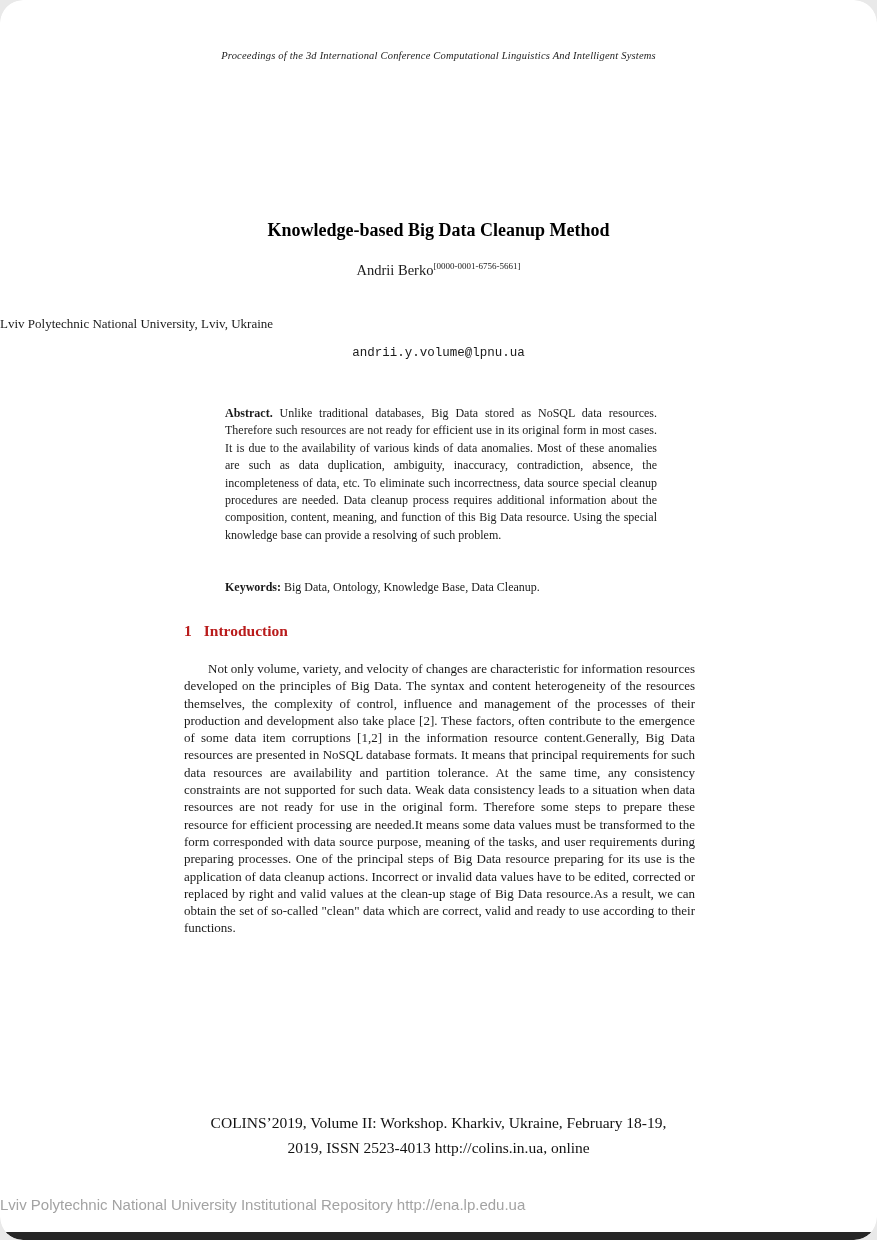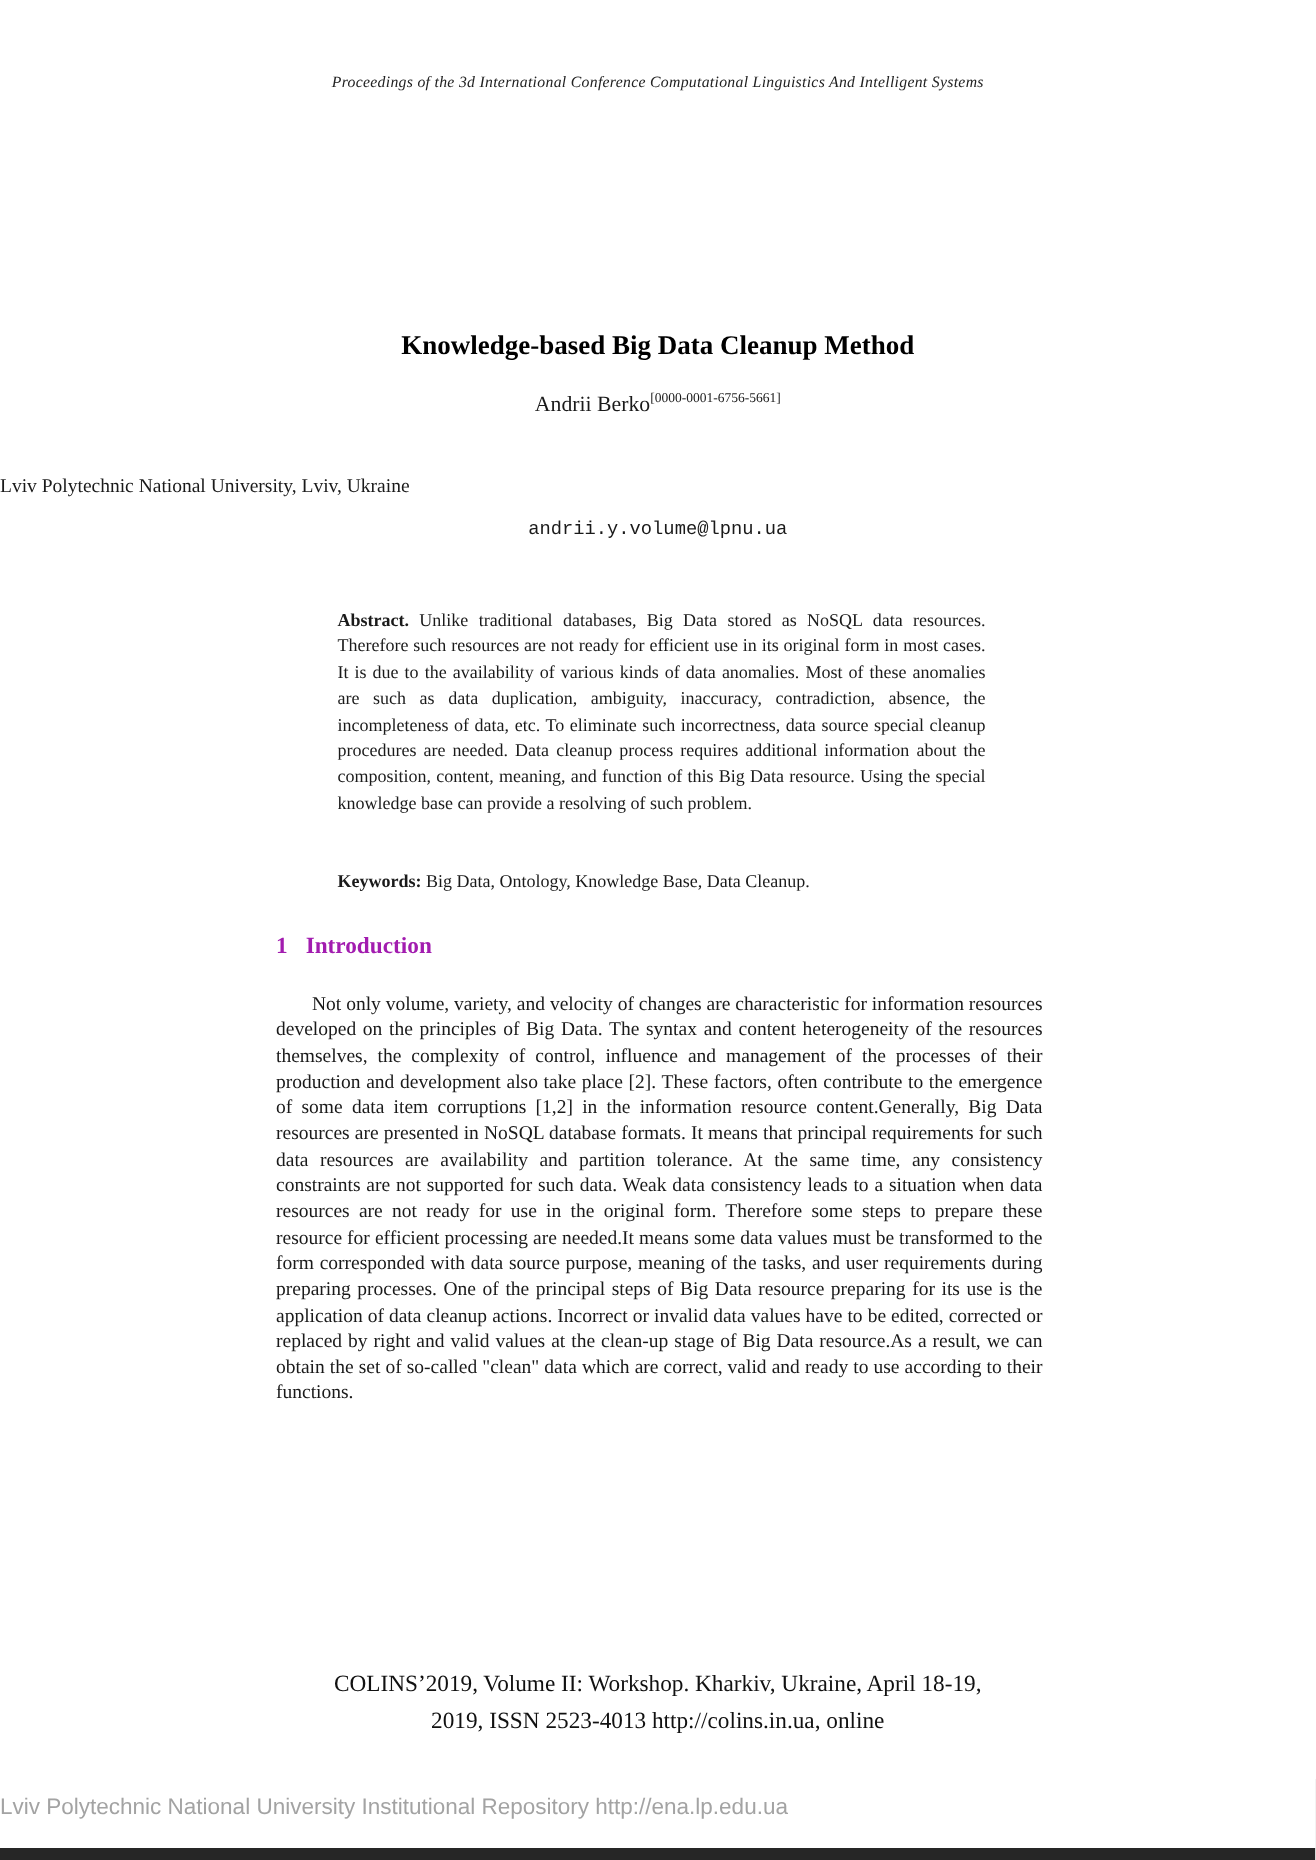--- a/index.html
+++ b/index.html
@@ -1,15 +1,15 @@
 <!DOCTYPE html>
 <html><head>
 <meta charset="utf-8">
 <style>
-  * { margin: 0; padding: 0; box-sizing: border-box; }
+  * { margin: 0; padding: 0; box-sizing: border-box; border-radius: 23px; }
   html, body { background: #e9e9e9; }
   .page {
     position: relative;
     width: 877px;
     height: 1240px;
     margin: 0 auto;
     background: #ffffff;
     overflow: hidden;
     font-family: "Liberation Serif", "DejaVu Serif", serif;
     color: #1a1a1a;
@@ -69,21 +69,21 @@
     top: 579px; left: 225px;
     width: 432px;
     font-size: 12px;
     line-height: 17.4px;
   }
   .section-heading {
     position: absolute;
     top: 622px; left: 184px;
     font-size: 15.5px;
     font-weight: bold;
-    color: #a21caf;
+    color: #b91c1c;
   }
   .section-heading .sec-title { margin-left: 12px; }
   .body-paragraph {
     position: absolute;
     top: 660px; left: 184px;
     width: 511px;
     font-size: 13px;
     line-height: 17.3px;
     text-align: justify;
     text-indent: 24px;
@@ -145,21 +145,21 @@
   </div>
 
   <h2 class="section-heading">
     <span>1</span><span class="sec-title">Introduction</span>
   </h2>
 
   <p class="body-paragraph">Not only volume, variety, and velocity of changes are characteristic for information resources developed on the principles of Big Data. The syntax and content heterogeneity of the resources themselves, the complexity of control, influence and management of the processes of their production and development also take place [2]. These factors, often contribute to the emergence of some data item corruptions [1,2] in the information resource content.Generally, Big Data resources are presented in NoSQL database formats. It means that principal requirements for such data resources are availability and partition tolerance. At the same time, any consistency constraints are not supported for such data. Weak data consistency leads to a situation when data resources are not ready for use in the original form. Therefore some steps to prepare these resource for efficient processing are needed.It means some data values must be transformed to the form corresponded with data source purpose, meaning of the tasks, and user requirements during preparing processes. One of the principal steps of Big Data resource preparing for its use is the application of data cleanup actions. Incorrect or invalid data values have to be edited, corrected or replaced by right and valid values at the clean-up stage of Big Data resource.As a result, we can obtain the set of so-called "clean" data which are correct, valid and ready to use according to their functions.</p>
 
 
   <div class="footer-block">
-    <div>COLINS’2019, Volume II: Workshop. Kharkiv, Ukraine, April 18-19,</div>
+    <div>COLINS’2019, Volume II: Workshop. Kharkiv, Ukraine, February 18-19,</div>
     <div>2019, ISSN 2523-4013 http://colins.in.ua, online</div>
   </div>
 
   <div class="repository-bar">Lviv Polytechnic National University Institutional Repository http://ena.lp.edu.ua</div>
 
   <div class="bottom-strip"></div>
 
 </div>
 
 </body></html>

